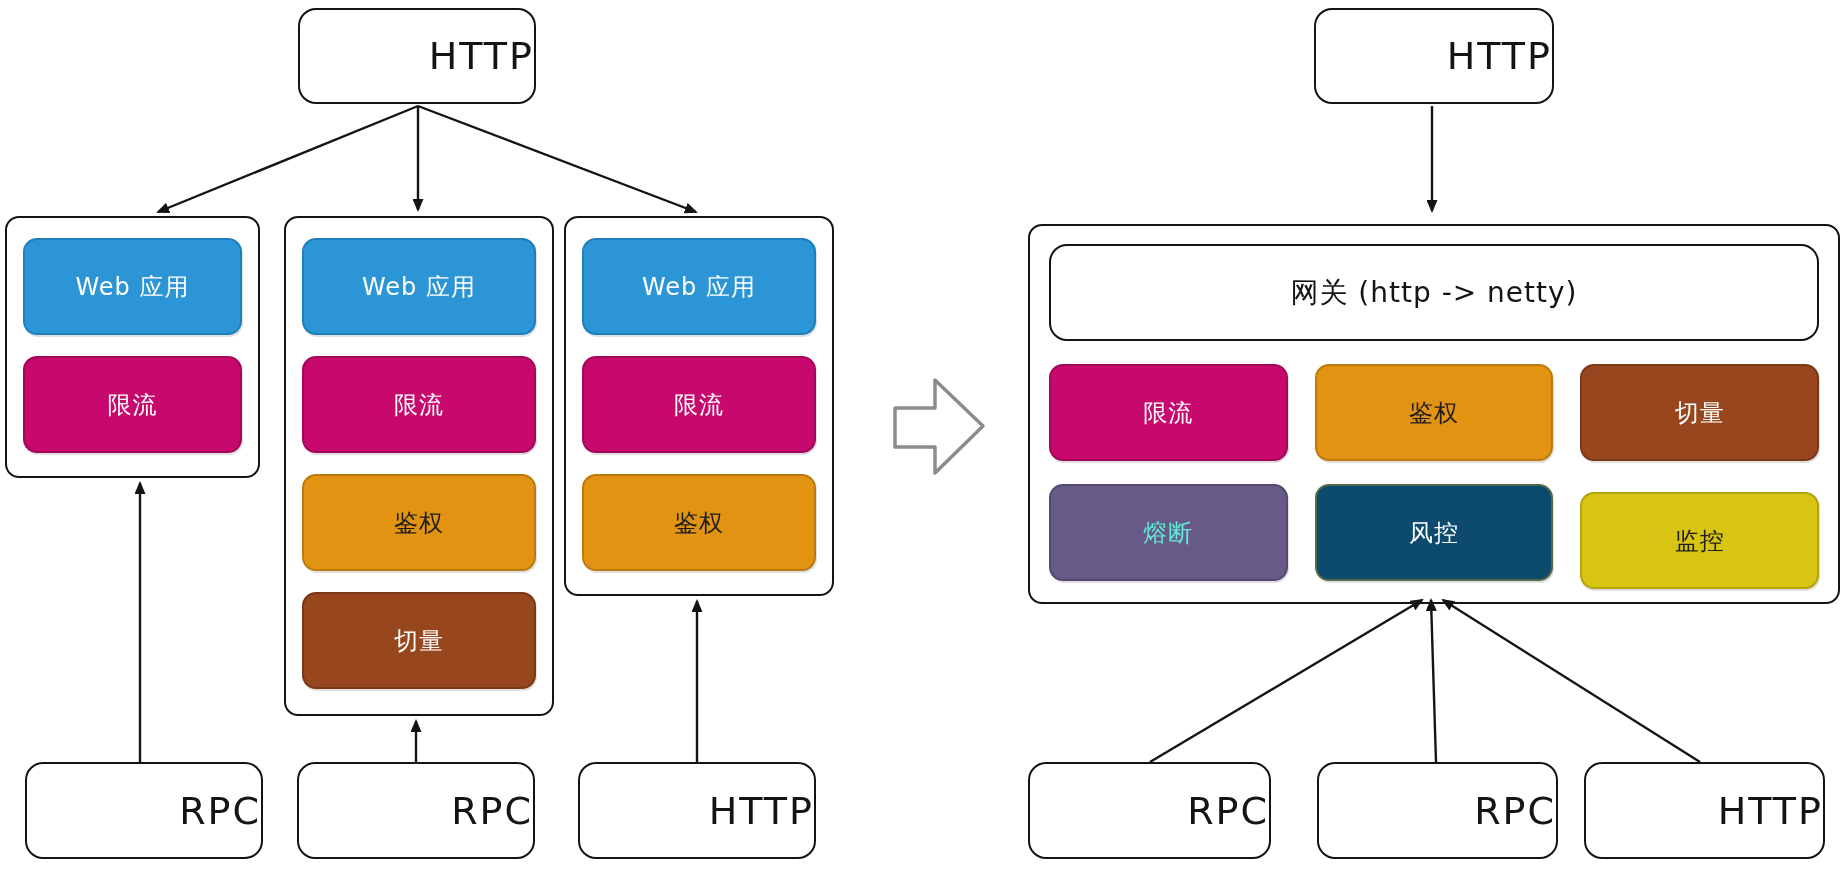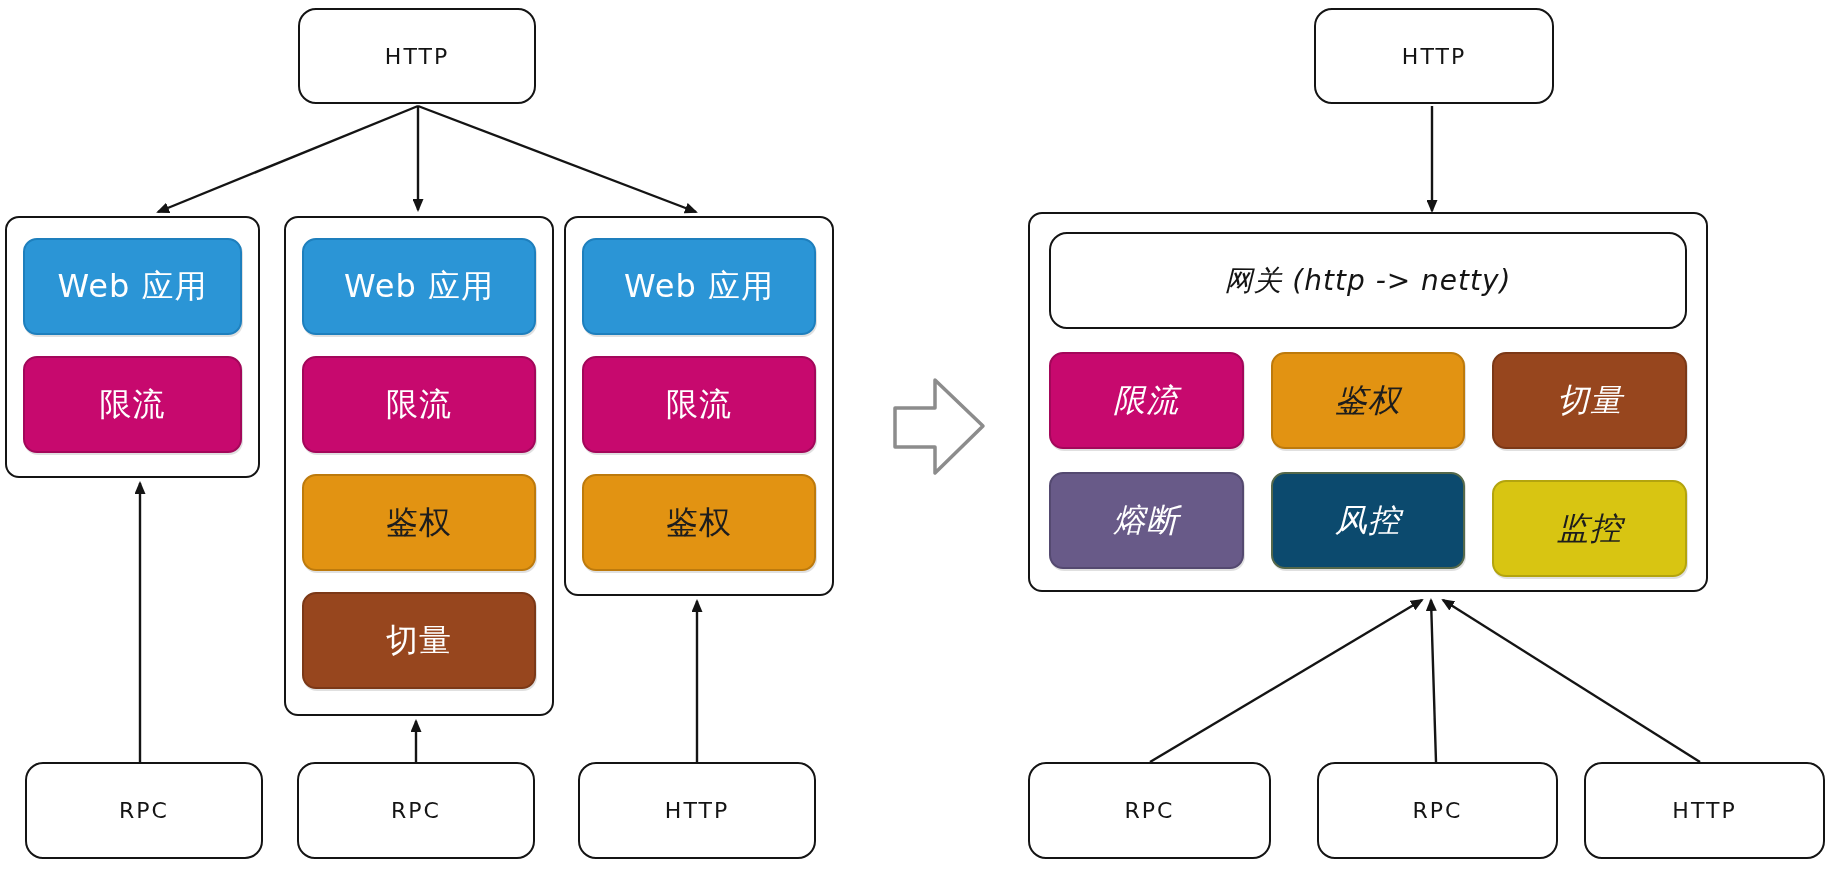--- a/index.html
+++ b/index.html
@@ -6,34 +6,34 @@
   body {
     width:1846px; height:872px; position:relative; overflow:hidden;
     background:#ffffff;
     font-family:"DejaVu Sans", "Liberation Sans", sans-serif;
     color:#141414;
   }
   
   .wbox {
     position:absolute; background:#ffffff; border:2.6px solid #141414;
     border-radius:18px; box-sizing:border-box;
-    display:flex; align-items:center; justify-content:center;
-    font-size:22px; letter-spacing:2px; color:#141414;
+    display:flex; align-items:center; justify-content:flex-end;
+    font-size:38px; letter-spacing:2px; color:#141414;
   }
   
   .stack {
     position:absolute; background:#ffffff; border:2.6px solid #141414;
     border-radius:14px; box-sizing:border-box;
     display:flex; flex-direction:column; padding:20px 16px; gap:21px;
   }
   
   .fbox {
     height:97px; flex:0 0 97px; border-radius:14px; border:2px solid transparent;
     box-sizing:border-box; display:flex; align-items:center; justify-content:center;
-    font-size:32px; letter-spacing:1px;
+    font-size:24px; letter-spacing:1px;
     box-shadow:1px 2px 0 rgba(0,0,0,0.12);
   }
   
   .gateway {
     position:absolute; background:#ffffff; border:2.6px solid #141414;
     border-radius:14px; box-sizing:border-box; padding:18px 19px;
     display:flex; flex-direction:column; gap:23px;
   }
   .gw-title {
     height:97px; flex:0 0 97px; background:#ffffff; border:2.6px solid #141414;
@@ -77,31 +77,31 @@
   <span>RPC</span>
 </div>
 <div class="wbox" style="left:578px; top:762px; width:238px; height:97px;">
   <span>HTTP</span>
 </div>
 
 <div class="wbox" style="left:1314px; top:8px; width:240px; height:96px;">
   <span>HTTP</span>
 </div>
 
-<div class="gateway" style="left:1028px; top:212px; width:680px; height:380px;font-style:italic;">
+<div class="gateway" style="left:1028px; top:224px; width:812px; height:380px;">
   <div class="gw-title">
     <span>网关 (http -&gt; netty)</span>
   </div>
   <div class="gw-row">
     <div class="fbox" style="background: rgb(199, 9, 110); border-color: rgb(163, 7, 90); color: rgb(255, 255, 255);">限流</div>
     <div class="fbox" style="background: rgb(226, 147, 18); border-color: rgb(189, 122, 12); color: rgb(29, 29, 29);">鉴权</div>
     <div class="fbox" style="background: rgb(151, 70, 30); border-color: rgb(123, 56, 23); color: rgb(255, 255, 255);">切量</div>
   </div>
   <div class="gw-row">
-    <div class="fbox" style="background: rgb(104, 90, 136); border-color: rgb(84, 73, 112); color: #ffffff;">熔断</div>
+    <div class="fbox" style="background: rgb(104, 90, 136); border-color: rgb(84, 73, 112); color: #5eead4;">熔断</div>
     <div class="fbox" style="background: #0c4a6e; border-color: rgb(84, 104, 74); color: rgb(255, 255, 255);">风控</div>
     <div class="fbox" style="background: rgb(216, 197, 18); border-color: rgb(179, 164, 14); color: rgb(29, 29, 29); margin-top: 8px;">监控</div>
   </div>
 </div>
 
 <div class="wbox" style="left:1028px; top:762px; width:243px; height:97px;">
   <span>RPC</span>
 </div>
 <div class="wbox" style="left:1317px; top:762px; width:241px; height:97px;">
   <span>RPC</span>

